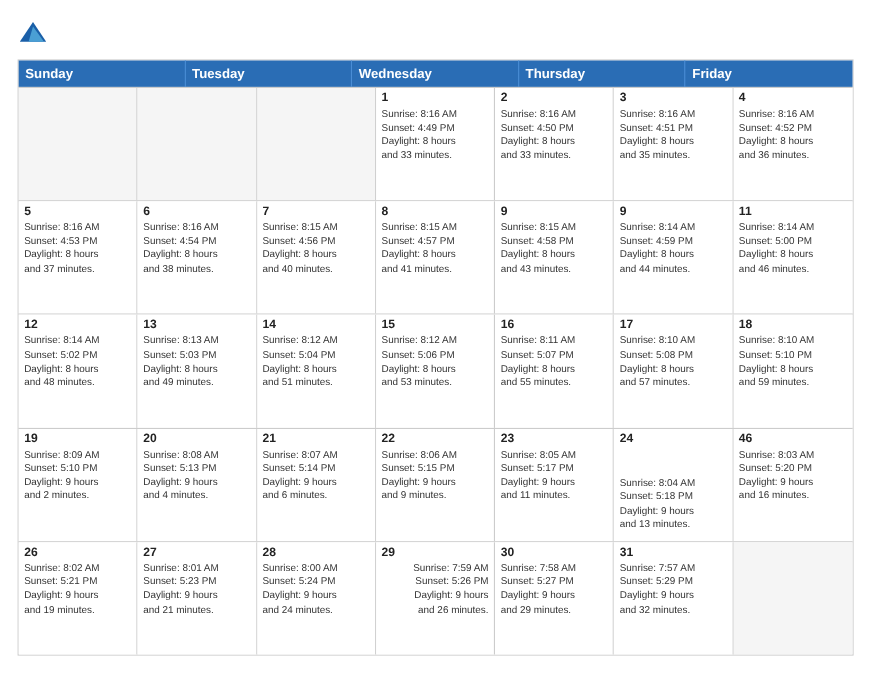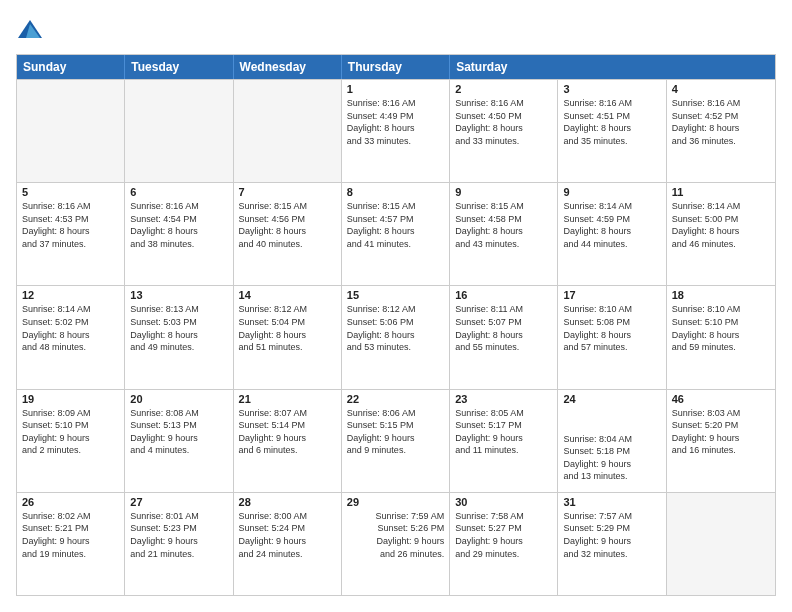--- a/index.html
+++ b/index.html
@@ -62,21 +62,21 @@
       color: #555;
     }
     .calendar {
       flex: 1;
       display: flex;
       flex-direction: column;
       border: 1px solid #ccc;
     }
     .cal-header {
       display: grid;
-      grid-template-columns: repeat(7, 1fr);
+      grid-template-columns: repeat(5, 1fr);
       background: #2a6db5;
     }
     .cal-header-cell {
       color: #fff;
       font-size: 12px;
       font-weight: bold;
       padding: 5px 6px;
       text-align: left;
       border-right: 1px solid #4a8dd5;
     }
@@ -141,21 +141,21 @@
       <div class="subtitle"></div>
     </div>
   </div>
 
   <div class="calendar">
     <div class="cal-header" id="cal-header">
         <div class="cal-header-cell">Sunday</div>
         <div class="cal-header-cell">Tuesday</div>
         <div class="cal-header-cell">Wednesday</div>
         <div class="cal-header-cell">Thursday</div>
-        <div class="cal-header-cell">Saturday</div>
+        <div class="cal-header-cell">Friday</div>
       </div>
     <div class="cal-body" id="cal-body">
         <div class="cal-row">
           <div class="cal-cell empty"></div>
           <div class="cal-cell empty"></div>
           <div class="cal-cell empty"></div>
           <div class="cal-cell">
             <div class="day-number">1</div>
             <div class="cell-text" style="white-space: pre-line;">Sunrise: 8:16 AM
 Sunset: 4:49 PM

